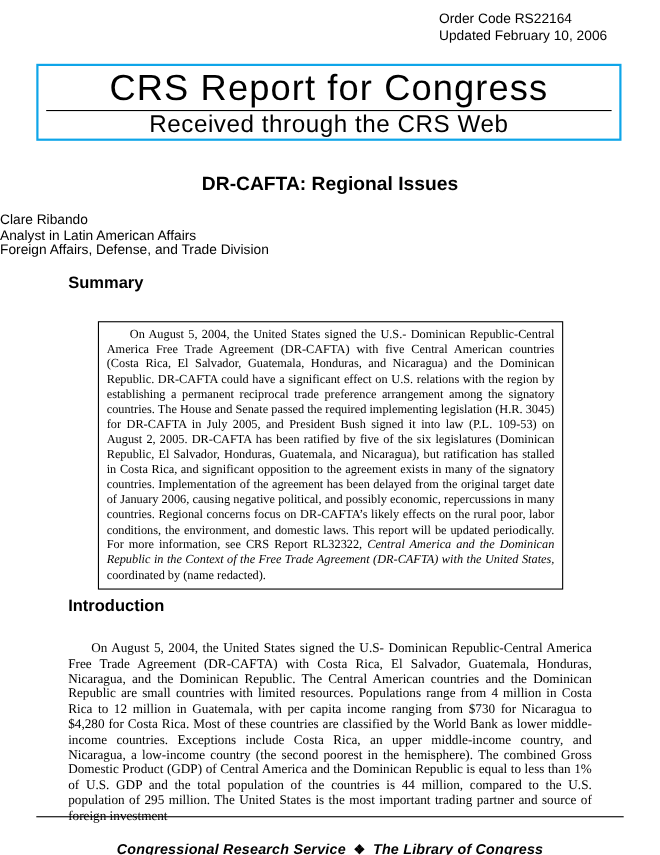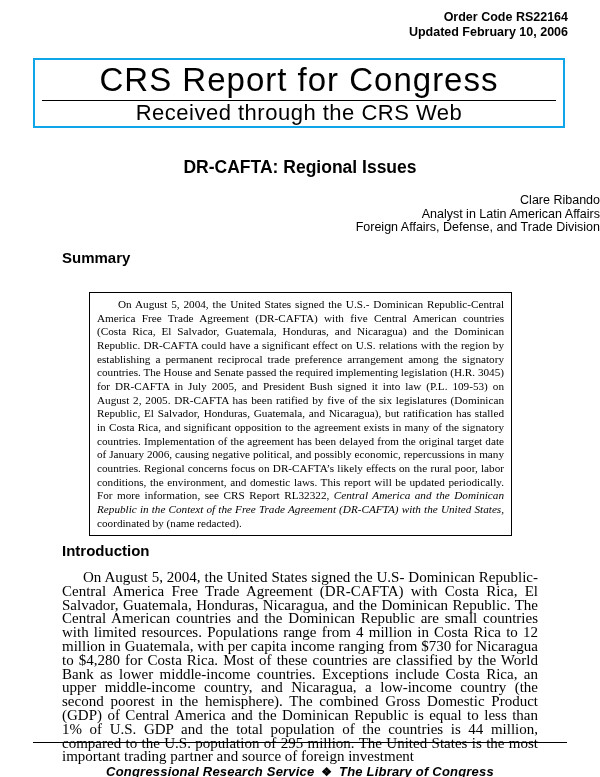--- a/index.html
+++ b/index.html
@@ -13,26 +13,24 @@
     position: relative;
     color: #000000;
     font-family: "Liberation Serif", serif;
     overflow: hidden;
   }
 
   
   .order-info {
     position: absolute;
     top: 10px;
-    right: 32px;
-    text-align: right;
+    right: 48px;
     font-family: "Liberation Sans", sans-serif;
     font-size: 12.5px;
     line-height: 15px;
-    font-weight: bold;
   }
 
   
   .masthead {
     position: absolute;
     left: 33px;
     top: 58px;
     width: 532px;
     height: 70px;
     border: 2px solid #0ea5e9;
@@ -68,21 +66,21 @@
     text-align: center;
     font-family: "Liberation Sans", sans-serif;
     font-weight: 700;
     font-size: 17.5px;
   }
   .authors {
     position: absolute;
     top: 194px;
     left: 0;
     width: 100%;
-    text-align: right;
+    text-align: left;
     font-family: "Liberation Sans", sans-serif;
     font-size: 12.5px;
     line-height: 13.5px;
   }
 
   
   .section-heading {
     position: absolute;
     left: 62px;
     font-family: "Liberation Sans", sans-serif;
@@ -110,23 +108,23 @@
   .summary-box p {
     margin: 0;
     text-indent: 21px;
   }
   .citation { font-style: italic; }
 
   
   .intro-paragraph {
     position: absolute;
     left: 62px;
-    top: 571px;
+    top: 583px;
     width: 476px;
-    font-size: 15px;
+    font-size: 12px;
     line-height: 13.8px;
     text-align: justify;
     text-indent: 21px;
     margin: 0;
   }
 
   
   .page-footer {
     position: absolute;
     left: 33px;

